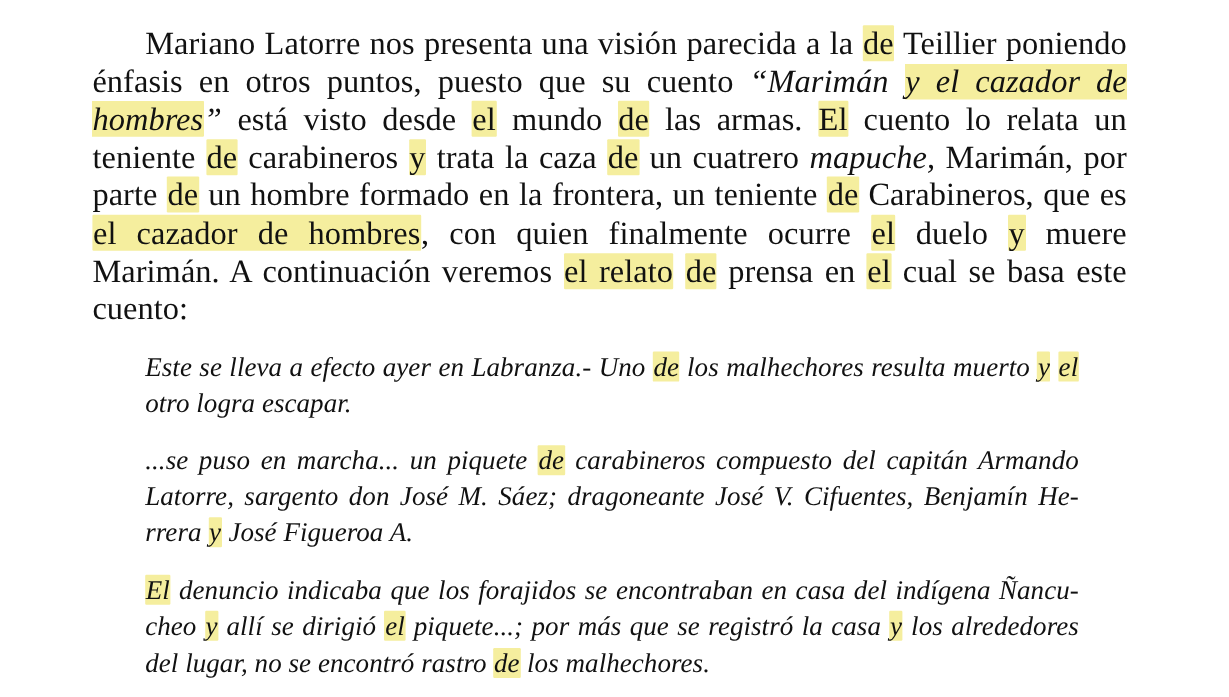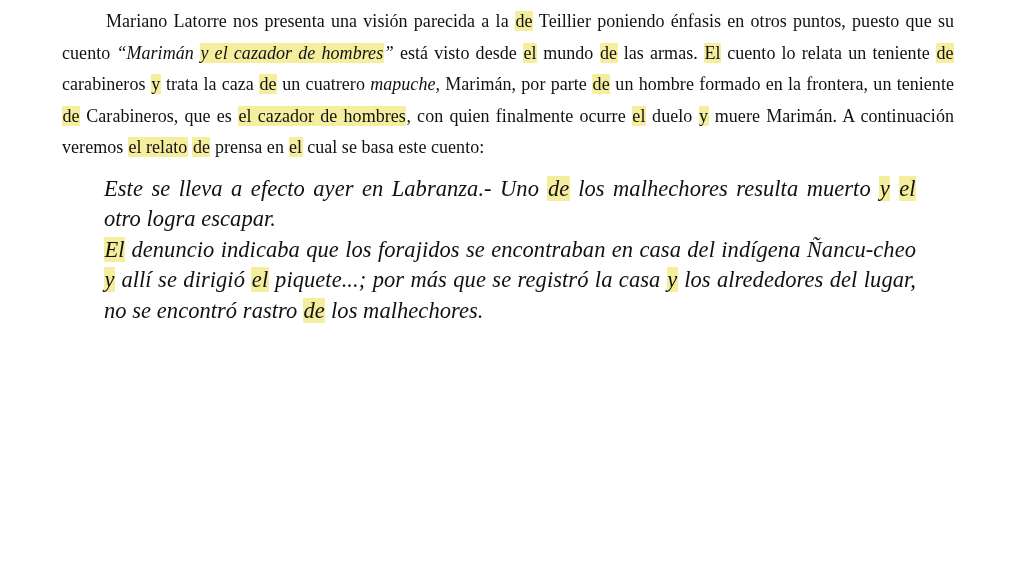--- a/index.html
+++ b/index.html
@@ -15,39 +15,39 @@
     color: #111111;
   }
   #page {
     position: relative;
     width: 1024px;
     height: 581px;
     box-sizing: border-box;
     padding: 6px 70px 0 62px;
   }
   .para {
-    font-size: 18px;
+    font-size: 27px;
     line-height: 31.6px;
     text-align: justify;
     text-indent: 44px;
-    margin: 0;
+    margin: 15px;
     letter-spacing: 0.05px;
     font-family: Liberation Serif, serif;
   }
   .quote-block {
     margin: 10px 0 0 0;
     padding-left: 42px;
     padding-right: 38px;
   }
   .quote-para {
     font-size: 22.5px;
     line-height: 30.4px;
     font-style: italic;
     text-align: justify;
-    margin: 0;
+    margin: 17px;
     letter-spacing: 0.05px;
   }
   .hl {
     background: #f5ee9e;
     border-radius: 1px;
     padding: 0 0.5px;
   }
   .hl-blank {
     background: #f5ee9e;
     border-radius: 1px;
@@ -60,18 +60,19 @@
 
 <div id="page">
 
   <p class="para"><span>Mariano Latorre nos presenta una visión parecida a la </span><span class="hl">de</span><span> Teillier poniendo énfasis en otros puntos, puesto que su cuento </span><span style="font-style: italic;">“Marimán </span><span class="hl" style="font-style: italic;">y el cazador de hombres</span><span style="font-style: italic;">”</span><span> está visto desde </span><span class="hl">el</span><span> mundo </span><span class="hl">de</span><span> las armas. </span><span class="hl">El</span><span> cuento lo relata un teniente </span><span class="hl">de</span><span> carabineros </span><span class="hl">y</span><span> trata la caza </span><span class="hl">de</span><span> un cuatrero </span><span style="font-style: italic;">mapuche,</span><span> Marimán, por parte </span><span class="hl">de</span><span> un hombre formado en la frontera, un teniente </span><span class="hl">de</span><span> Carabineros, que es </span><span class="hl">el cazador de hombres</span><span>, con quien finalmente ocurre </span><span class="hl">el</span><span> duelo </span><span class="hl">y</span><span> muere Marimán. A continuación veremos </span><span class="hl">el relato</span><span> </span><span class="hl">de</span><span> prensa en </span><span class="hl">el</span><span> cual se basa este cuento:</span><span class="hl-blank"></span></p>
 
   <div class="quote-block">
 
     <p class="quote-para"><span>Este se lleva a efecto ayer en Labranza.- Uno </span><span class="hl">de</span><span> los malhechores resulta muerto </span><span class="hl">y</span><span> </span><span class="hl">el</span><span> otro logra escapar.</span></p>
 
 
+    <p class="quote-para"><span>...se puso en marcha... un piquete </span><span class="hl">de</span><span> carabineros compuesto del capitán Armando Latorre, sargento don José M. Sáez; dragoneante José V. Cifuentes, Benjamín He-rrera </span><span class="hl">y</span><span> José Figueroa A.</span></p>
 
     <p class="quote-para"><span class="hl">El</span><span> denuncio indicaba que los forajidos se encontraban en casa del indígena Ñancu-cheo </span><span class="hl">y</span><span> allí se dirigió </span><span class="hl">el</span><span> piquete...; por más que se registró la casa </span><span class="hl">y</span><span> los alrededores del lugar, no se encontró rastro </span><span class="hl">de</span><span> los malhechores.</span></p>
 
   </div>
 
 </div>
 
 </body></html>

